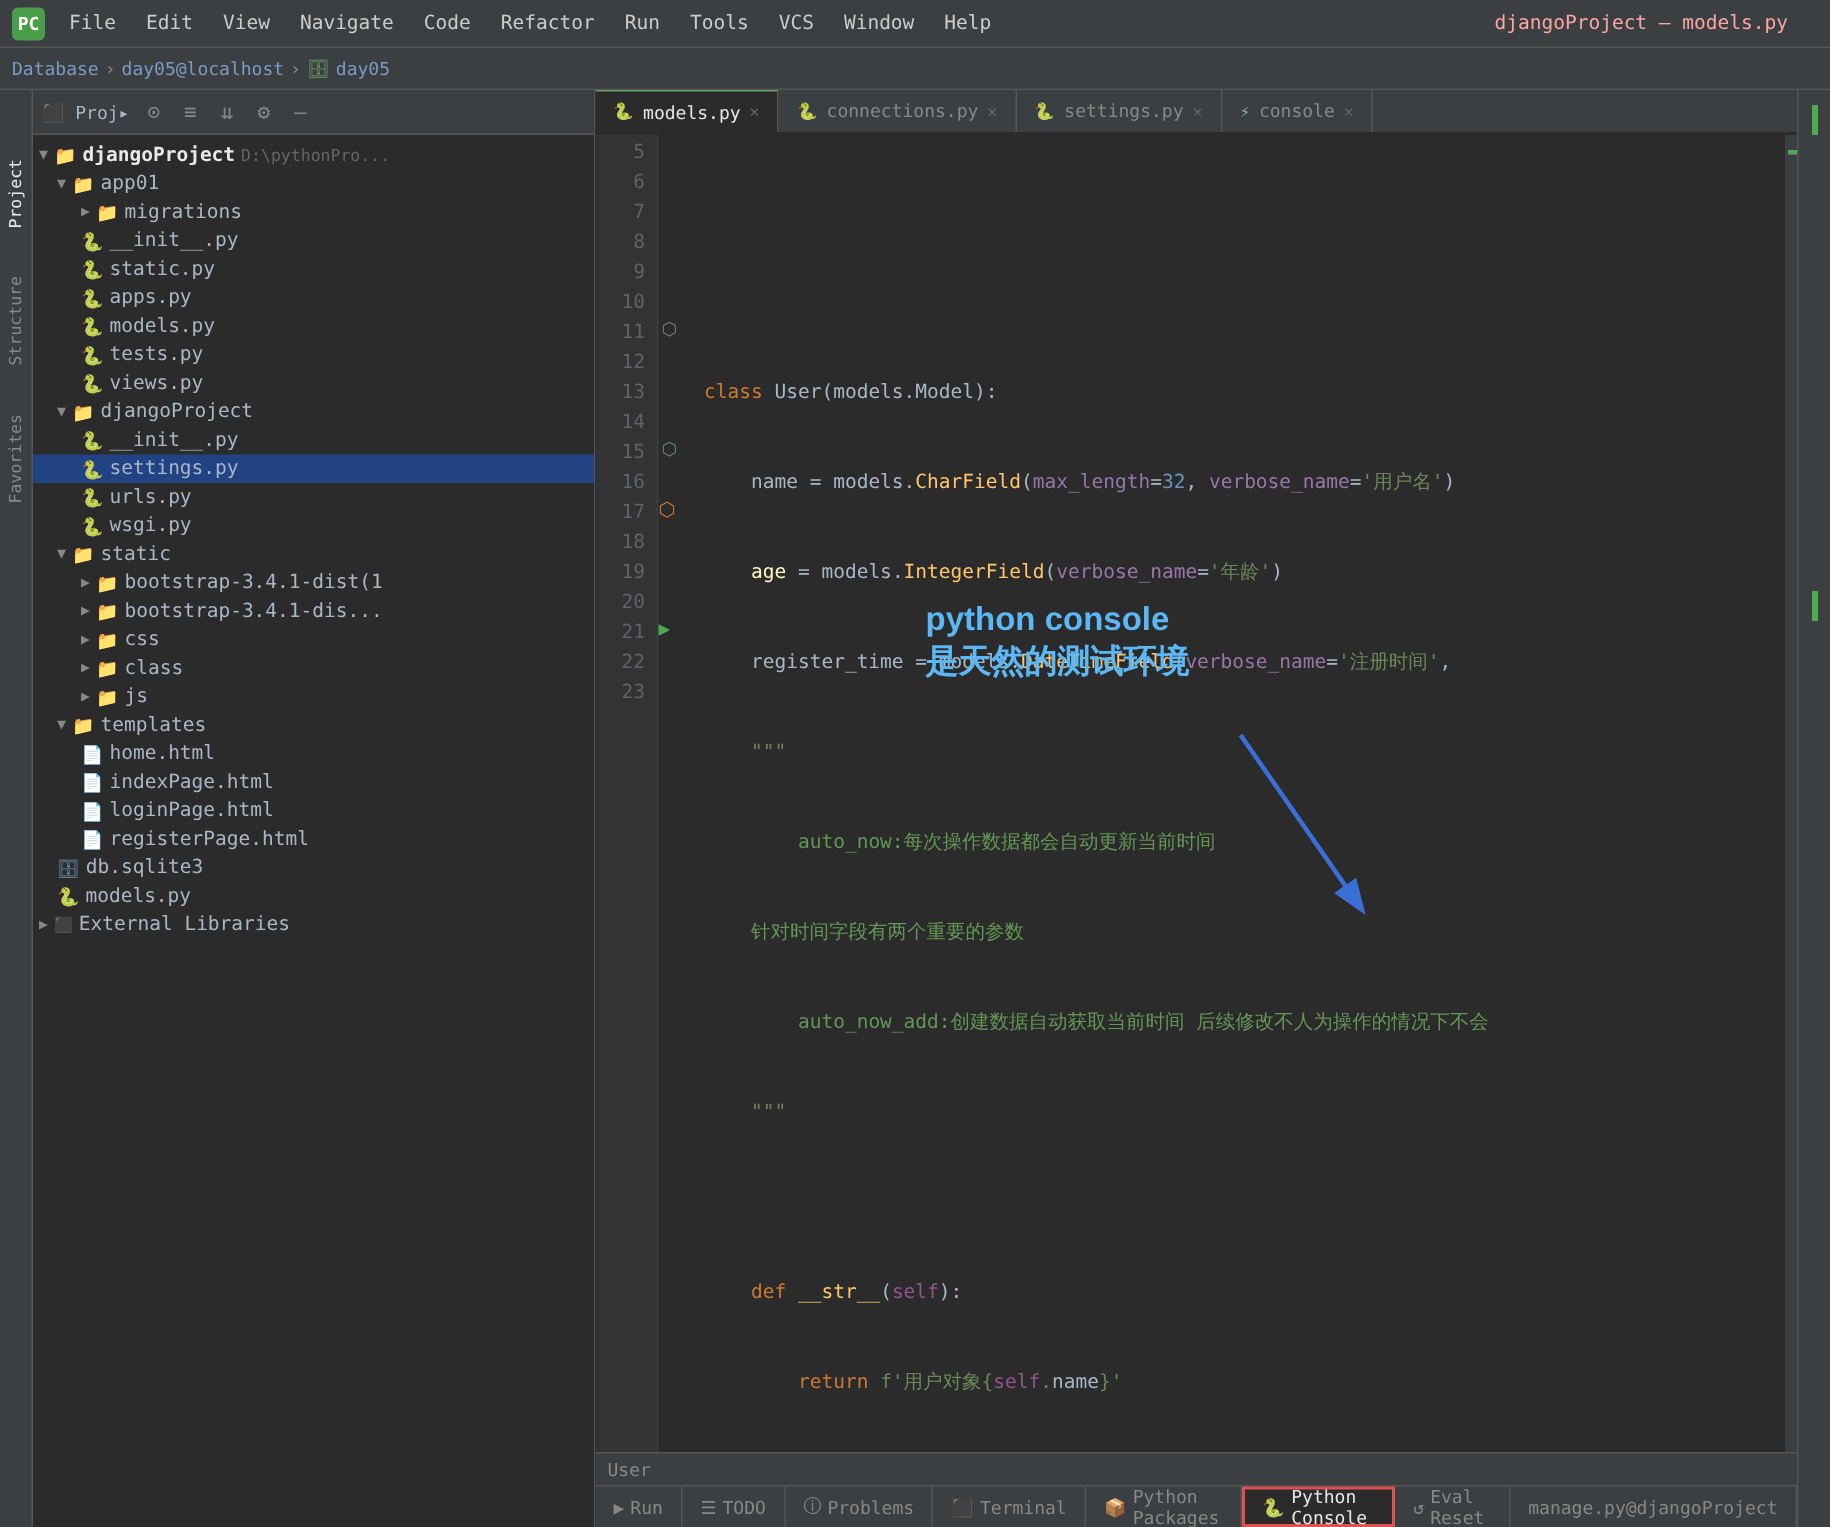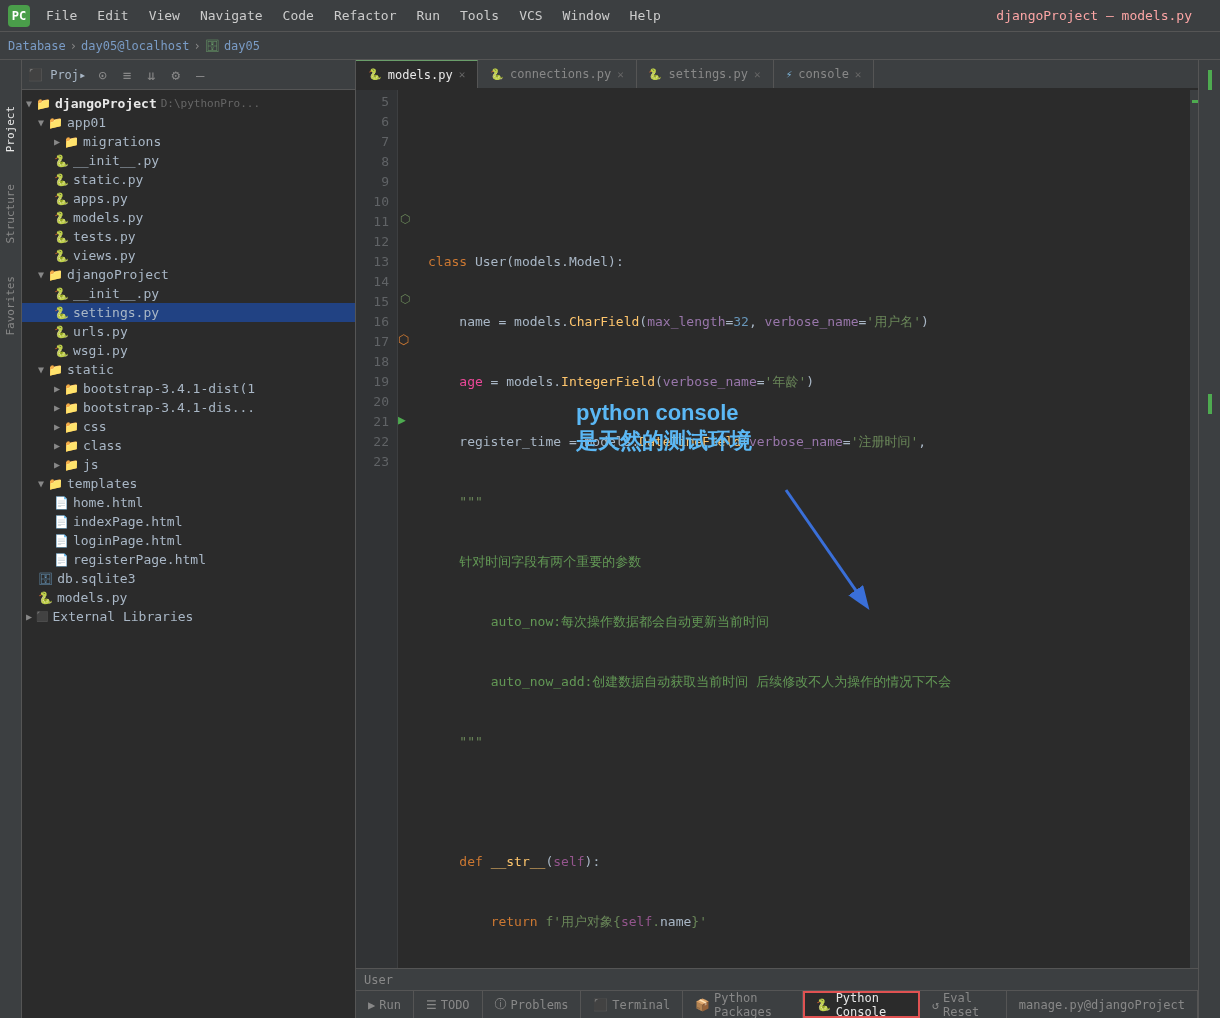--- a/index.html
+++ b/index.html
@@ -55,21 +55,21 @@
       align-items: center;
       padding: 0 8px;
       border-bottom: 1px solid #555;
       font-size: 12px;
       color: #7a9cc6;
     }
     .breadcrumb-sep { color: #888; margin: 0 4px; }
 
     
     #project-panel {
-      width: 334px;
+      width: 375px;
       background: #2b2b2b;
       border-right: 1px solid #555;
       display: flex;
       flex-direction: column;
     }
     #project-toolbar {
       background: #3c3f41;
       height: 30px;
       display: flex;
       align-items: center;
@@ -541,25 +541,25 @@
           <div style="position:absolute; top: calc(12*20px + 2px); left:0px; color:#cc7832; font-size:13px;">⬡</div>
 
           <div style="position:absolute; top: calc(16*20px + 2px); left:0px; color:#4eab50; font-size:13px;">▶</div>
         </div>
 
         <div id="code-content">
           <div class="code-line">&nbsp;</div>
           <div class="code-line">&nbsp;</div>
           <div class="code-line"><span class="kw">class </span><span class="cls">User</span><span class="paren">(</span><span style="color:#a9b7c6;">models</span><span class="dot">.</span><span style="color:#a9b7c6;">Model</span><span class="paren">)</span><span>:</span></div>
           <div class="code-line"><span>&nbsp;&nbsp;&nbsp;&nbsp;</span><span style="color:#a9b7c6;">name</span><span> = </span><span style="color:#a9b7c6;">models</span><span class="dot">.</span><span class="fn">CharField</span><span class="paren">(</span><span class="attr-name">max_length</span><span>=</span><span class="num">32</span><span>, </span><span class="attr-name">verbose_name</span><span>=</span><span class="str">'用户名'</span><span class="paren">)</span></div>
-          <div class="code-line"><span>&nbsp;&nbsp;&nbsp;&nbsp;</span><span style="color:#ec4899;">age</span><span> = </span><span style="color:#a9b7c6;">models</span><span class="dot">.</span><span class="fn">IntegerField</span><span class="paren">(</span><span class="attr-name">verbose_name</span><span>=</span><span class="str">'年龄'</span><span class="paren">)</span></div>
+          <div class="code-line"><span>&nbsp;&nbsp;&nbsp;&nbsp;</span><span style="color:#fef9c3;">age</span><span> = </span><span style="color:#a9b7c6;">models</span><span class="dot">.</span><span class="fn">IntegerField</span><span class="paren">(</span><span class="attr-name">verbose_name</span><span>=</span><span class="str">'年龄'</span><span class="paren">)</span></div>
           <div class="code-line"><span>&nbsp;&nbsp;&nbsp;&nbsp;</span><span style="color:#a9b7c6;">register_time</span><span> = </span><span style="color:#a9b7c6;">models</span><span class="dot">.</span><span class="fn">DateTimeField</span><span class="paren">(</span><span class="attr-name">verbose_name</span><span>=</span><span class="str">'注册时间'</span><span>,</span></div>
           <div class="code-line"><span>&nbsp;&nbsp;&nbsp;&nbsp;</span><span class="str">"""</span></div>
+          <div class="code-line"><span>&nbsp;&nbsp;&nbsp;&nbsp;&nbsp;&nbsp;&nbsp;&nbsp;</span><span class="comment-cn">auto_now:每次操作数据都会自动更新当前时间</span></div>
           <div class="code-line"><span>&nbsp;&nbsp;&nbsp;&nbsp;</span><span class="comment-cn">针对时间字段有两个重要的参数</span></div>
-          <div class="code-line"><span>&nbsp;&nbsp;&nbsp;&nbsp;&nbsp;&nbsp;&nbsp;&nbsp;</span><span class="comment-cn">auto_now:每次操作数据都会自动更新当前时间</span></div>
           <div class="code-line"><span>&nbsp;&nbsp;&nbsp;&nbsp;&nbsp;&nbsp;&nbsp;&nbsp;</span><span class="comment-cn">auto_now_add:创建数据自动获取当前时间 后续修改不人为操作的情况下不会</span></div>
           <div class="code-line"><span>&nbsp;&nbsp;&nbsp;&nbsp;</span><span class="str">"""</span></div>
           <div class="code-line">&nbsp;</div>
           <div class="code-line"><span>&nbsp;&nbsp;&nbsp;&nbsp;</span><span class="kw">def </span><span class="fn">__str__</span><span class="paren">(</span><span class="self-kw">self</span><span class="paren">)</span><span>:</span></div>
           <div class="code-line"><span>&nbsp;&nbsp;&nbsp;&nbsp;&nbsp;&nbsp;&nbsp;&nbsp;</span><span class="ret-kw">return </span><span class="fstr">f'用户对象{</span><span class="self-kw">self</span><span class="fstr">.</span><span style="color:#a9b7c6;">name</span><span class="fstr">}'</span></div>
           
           
           
           
           

